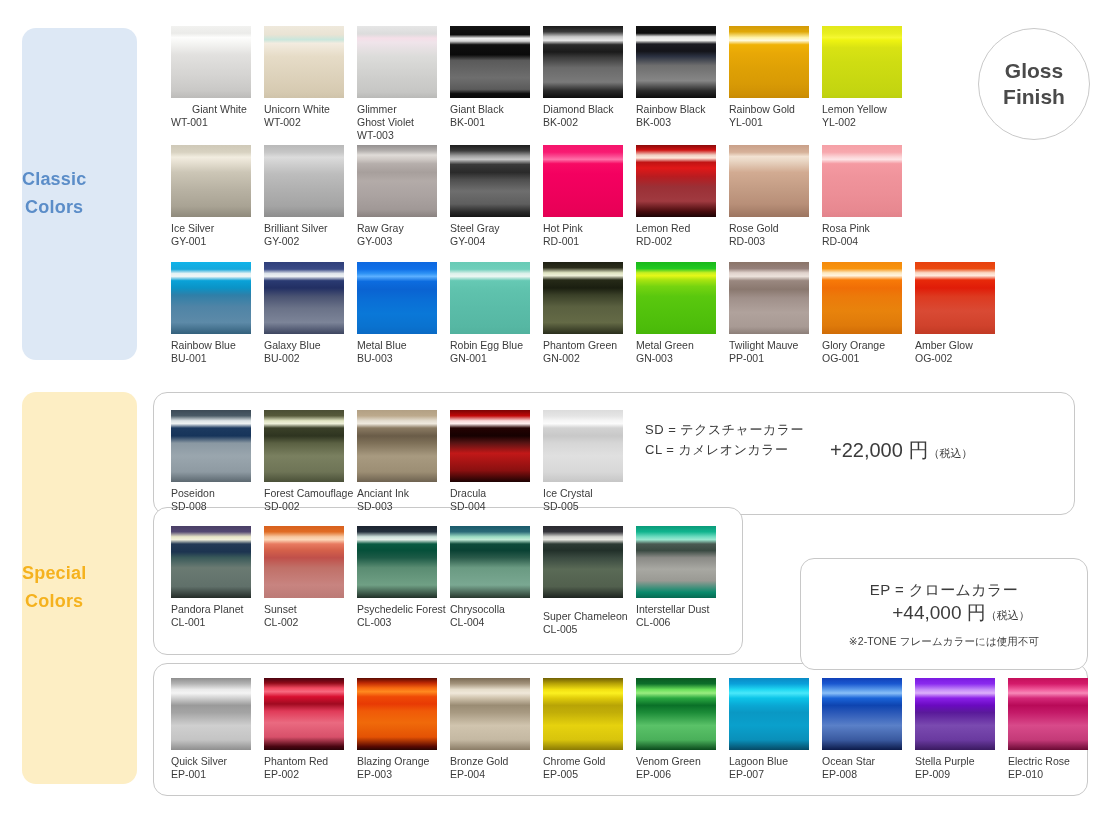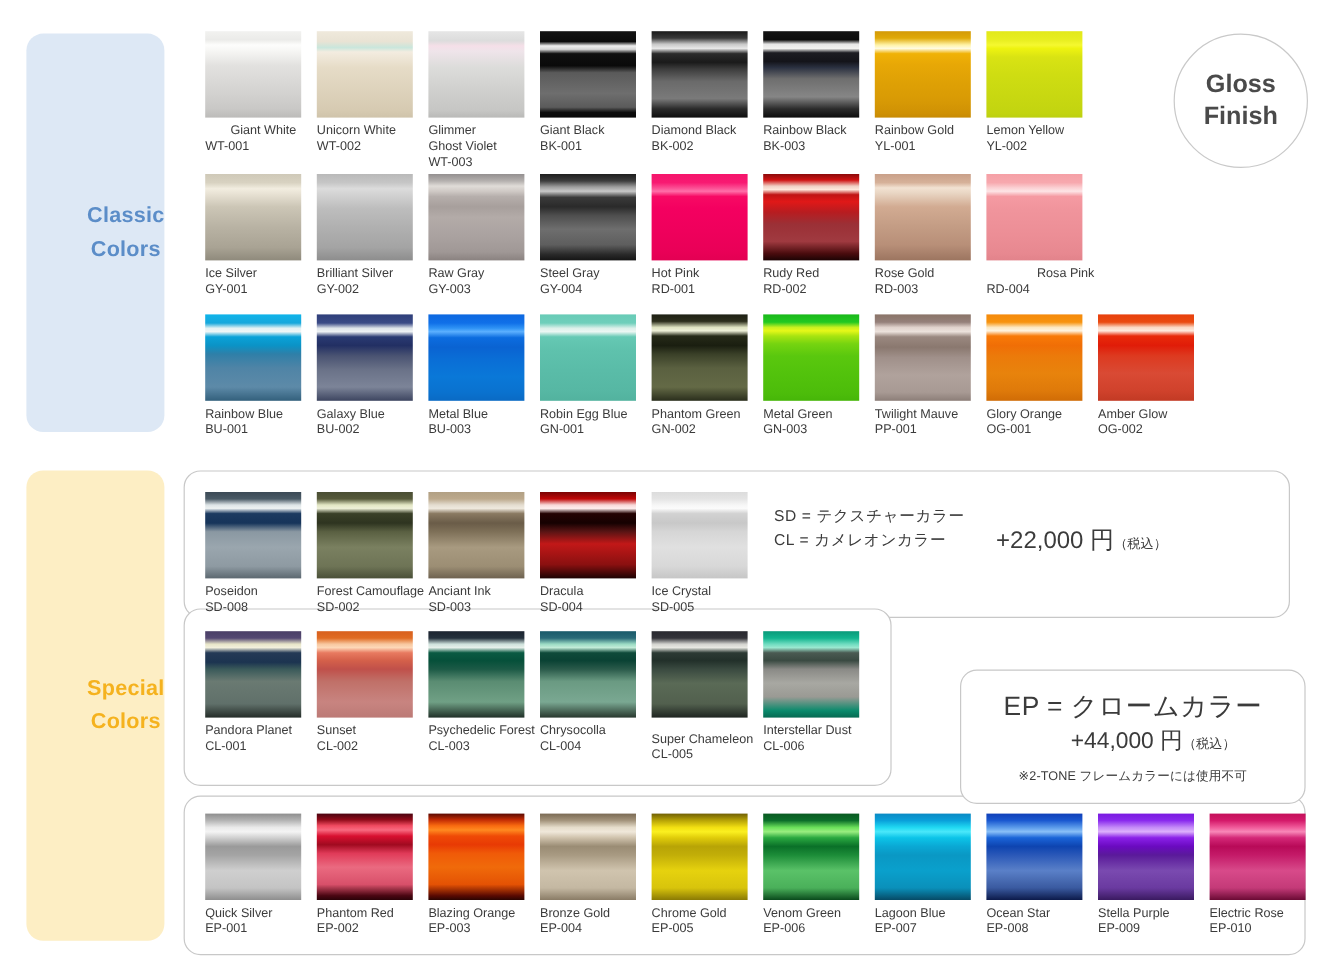--- a/index.html
+++ b/index.html
@@ -12,21 +12,21 @@
     position: relative;
     overflow: hidden;
   }
 
   
   .side-pill {
     position: absolute;
     border-radius: 14px;
     display: flex;
     align-items: center;
-    justify-content: flex-end;
+    justify-content: flex-start;
     text-align: center;
     font-weight: bold;
     font-size: 18px;
     line-height: 1.55;
     letter-spacing: 0.2px;
   }
   #pill-classic {
     left: 22px; top: 28px; width: 115px; height: 332px;
     background: #dde8f5; color: #5b8dc8;
   }
@@ -129,21 +129,21 @@
     left: 800px; top: 558px;
     width: 288px; height: 112px;
     z-index: 8;
     display: flex;
     flex-direction: column;
     align-items: center;
     justify-content: center;
     color: #3b3b3b;
     text-align: center;
   }
-  #ep-note-body .l1 { font-size: 22px; line-height: 1.4; letter-spacing: 0.4px; }
+  #ep-note-body .l1 { font-size: 15px; line-height: 1.4; letter-spacing: 0.4px; }
   #ep-note-body .l2 { font-size: 19px; line-height: 1.4; padding-left: 34px; }
   #ep-note-body .l2 .tax { font-size: 11px; }
   #ep-note-body .l3 { font-size: 10.5px; margin-top: 8px; letter-spacing: 0.1px; }
 </style>
 </head>
 <body>
 
 <div class="side-pill" id="pill-classic" style="background: rgb(221, 232, 245); color: rgb(91, 141, 200);">
   <span style="white-space:pre-line">Classic
 Colors</span>
@@ -250,35 +250,35 @@
     <div class="swatch-cell">
       <div class="swatch-chip" style="background: linear-gradient(rgb(245, 21, 107) 0%, rgb(248, 26, 114) 10%, rgb(251, 76, 146) 16%, rgb(255, 111, 168) 20%, rgb(247, 10, 100) 26%, rgb(244, 0, 96) 40%, rgb(239, 0, 92) 65%, rgb(233, 0, 87) 90%, rgb(227, 0, 83) 100%);"></div>
       <div class="swatch-meta">
         <span class="swatch-name" style="white-space: pre-line;">Hot Pink</span>
         <span class="swatch-code">RD-001</span>
       </div>
     </div>
     <div class="swatch-cell">
       <div class="swatch-chip" style="background: linear-gradient(rgb(140, 10, 10) 0%, rgb(207, 18, 18) 7%, rgb(240, 208, 196) 14%, rgb(255, 232, 220) 18%, rgb(192, 20, 20) 24%, rgb(224, 24, 24) 32%, rgb(184, 28, 32) 44%, rgb(155, 48, 54) 58%, rgb(160, 58, 64) 78%, rgb(74, 12, 14) 92%, rgb(28, 3, 4) 100%);"></div>
       <div class="swatch-meta">
-        <span class="swatch-name" style="white-space: pre-line;">Rudy Red</span>
+        <span class="swatch-name" style="white-space: pre-line;">Lemon Red</span>
         <span class="swatch-code">RD-002</span>
       </div>
     </div>
     <div class="swatch-cell">
       <div class="swatch-chip" style="background: linear-gradient(rgb(201, 160, 137) 0%, rgb(214, 177, 153) 10%, rgb(242, 226, 210) 16%, rgb(233, 214, 196) 22%, rgb(210, 171, 146) 38%, rgb(196, 157, 133) 60%, rgb(184, 143, 120) 82%, rgb(156, 117, 96) 100%);"></div>
       <div class="swatch-meta">
         <span class="swatch-name" style="white-space: pre-line;">Rose Gold</span>
         <span class="swatch-code">RD-003</span>
       </div>
     </div>
     <div class="swatch-cell">
       <div class="swatch-chip" style="background: linear-gradient(rgb(245, 160, 166) 0%, rgb(247, 168, 174) 10%, rgb(251, 208, 211) 16%, rgb(253, 228, 230) 20%, rgb(245, 154, 162) 26%, rgb(240, 148, 156) 42%, rgb(236, 142, 150) 70%, rgb(231, 136, 144) 92%, rgb(226, 131, 139) 100%);"></div>
       <div class="swatch-meta">
-        <span class="swatch-name" style="white-space: pre-line; text-align: right;">Rosa Pink</span>
+        <span class="swatch-name" style="white-space: pre-line;">Rosa Pink</span>
         <span class="swatch-code">RD-004</span>
       </div>
     </div>
   </div>
 <div class="swatch-row" id="row-classic-3">
     <div class="swatch-cell">
       <div class="swatch-chip" style="background: linear-gradient(rgb(15, 180, 234) 0%, rgb(22, 168, 220) 10%, rgb(228, 242, 244) 16%, rgb(240, 246, 246) 20%, rgb(10, 162, 216) 26%, rgb(11, 147, 198) 36%, rgb(47, 127, 168) 46%, rgb(79, 132, 166) 62%, rgb(93, 138, 168) 84%, rgb(51, 96, 124) 100%);"></div>
       <div class="swatch-meta">
         <span class="swatch-name" style="white-space: pre-line;">Rainbow Blue</span>
         <span class="swatch-code">BU-001</span>

